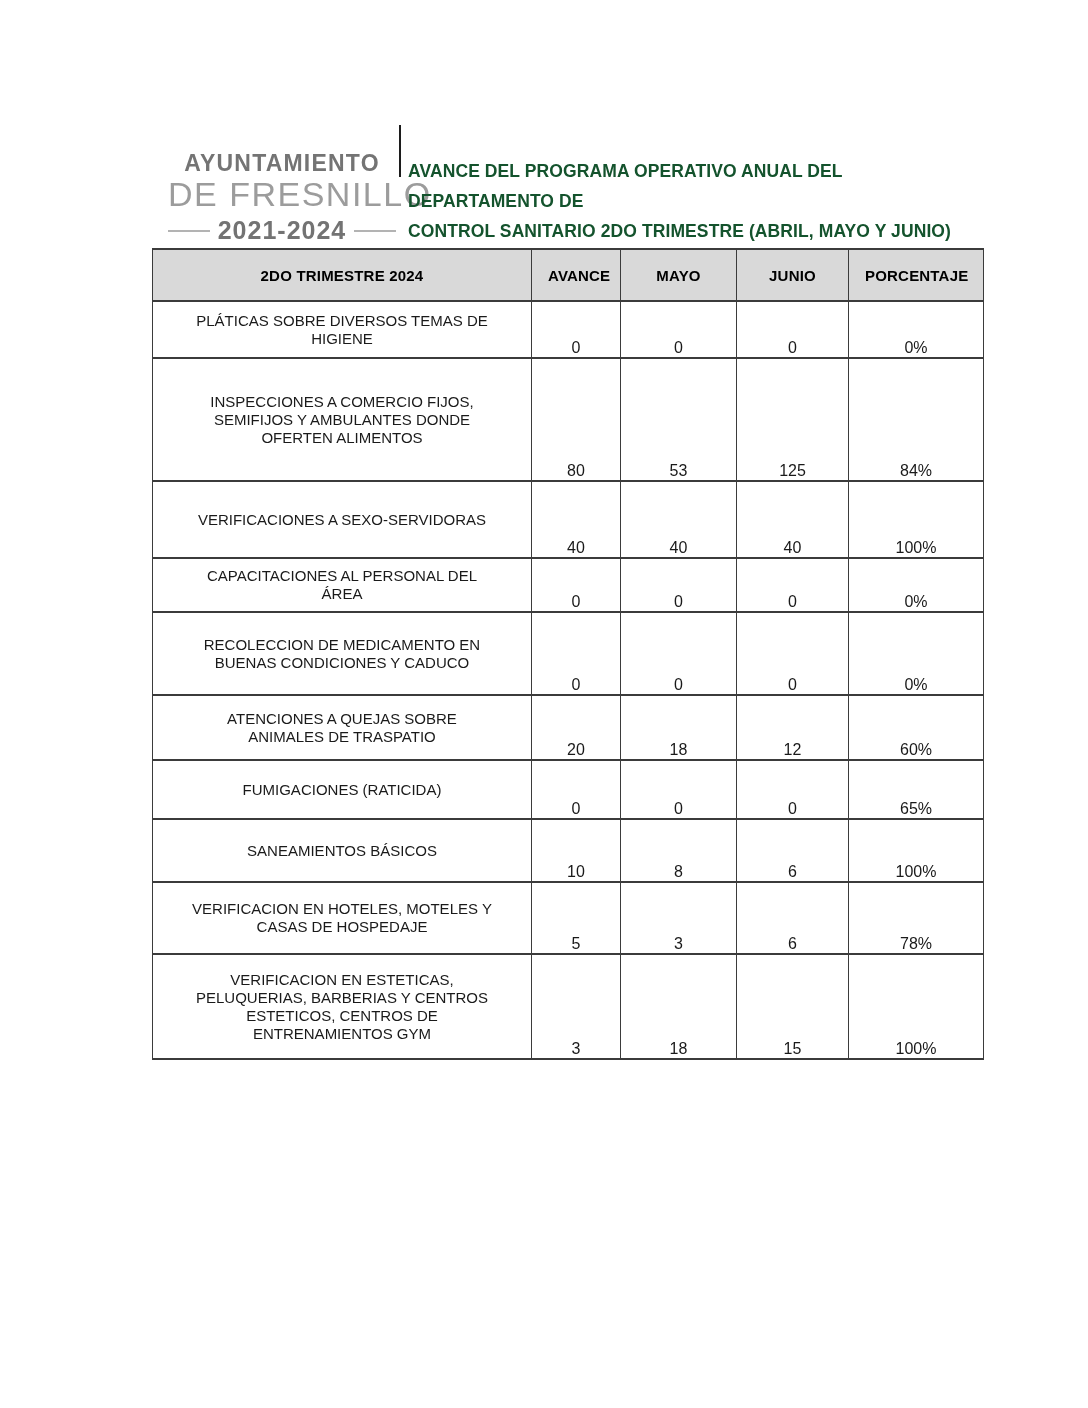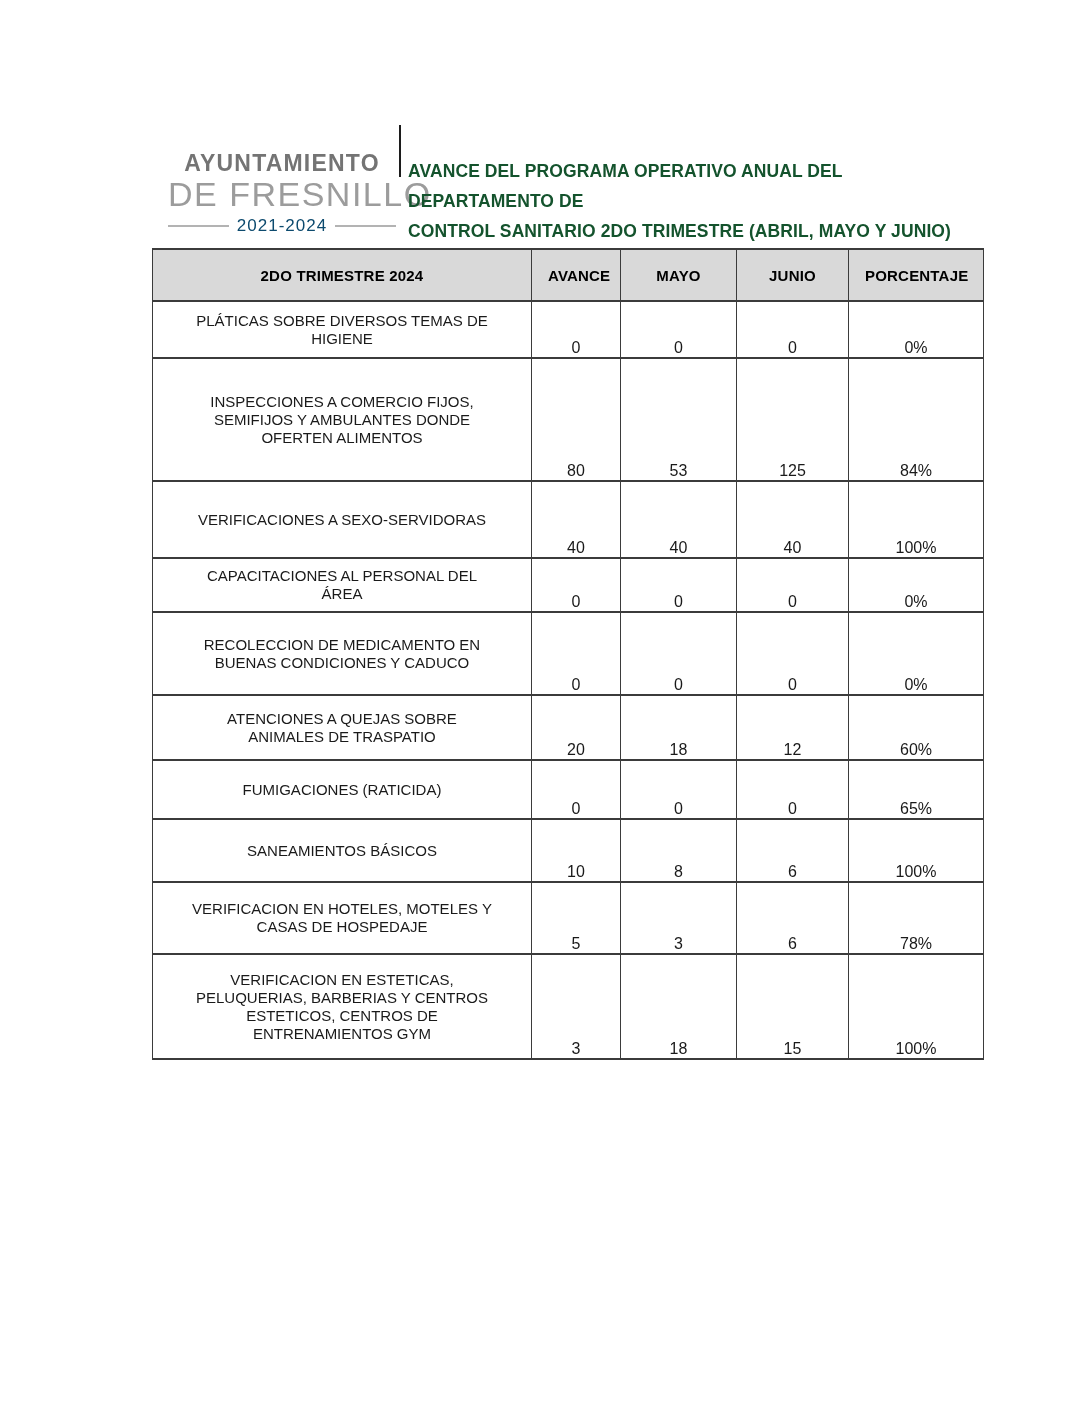--- a/index.html
+++ b/index.html
@@ -48,24 +48,24 @@
     justify-content: center;
     gap: 8px;
     margin-top: 3px;
   }
   .logo-rule {
     flex: 1;
     height: 0;
     border-top: 2px solid #b3b3b3;
   }
   .logo-years {
-    font-size: 17px;
-    font-weight: 400;
+    font-size: 25px;
+    font-weight: 700;
     letter-spacing: 1px;
-    color: #0c4a6e;
+    color: #737373;
     white-space: nowrap;
   }
 
   
   .vseparator {
     position: absolute;
     left: 399px;
     top: 125px;
     width: 2px;
     height: 52px;

